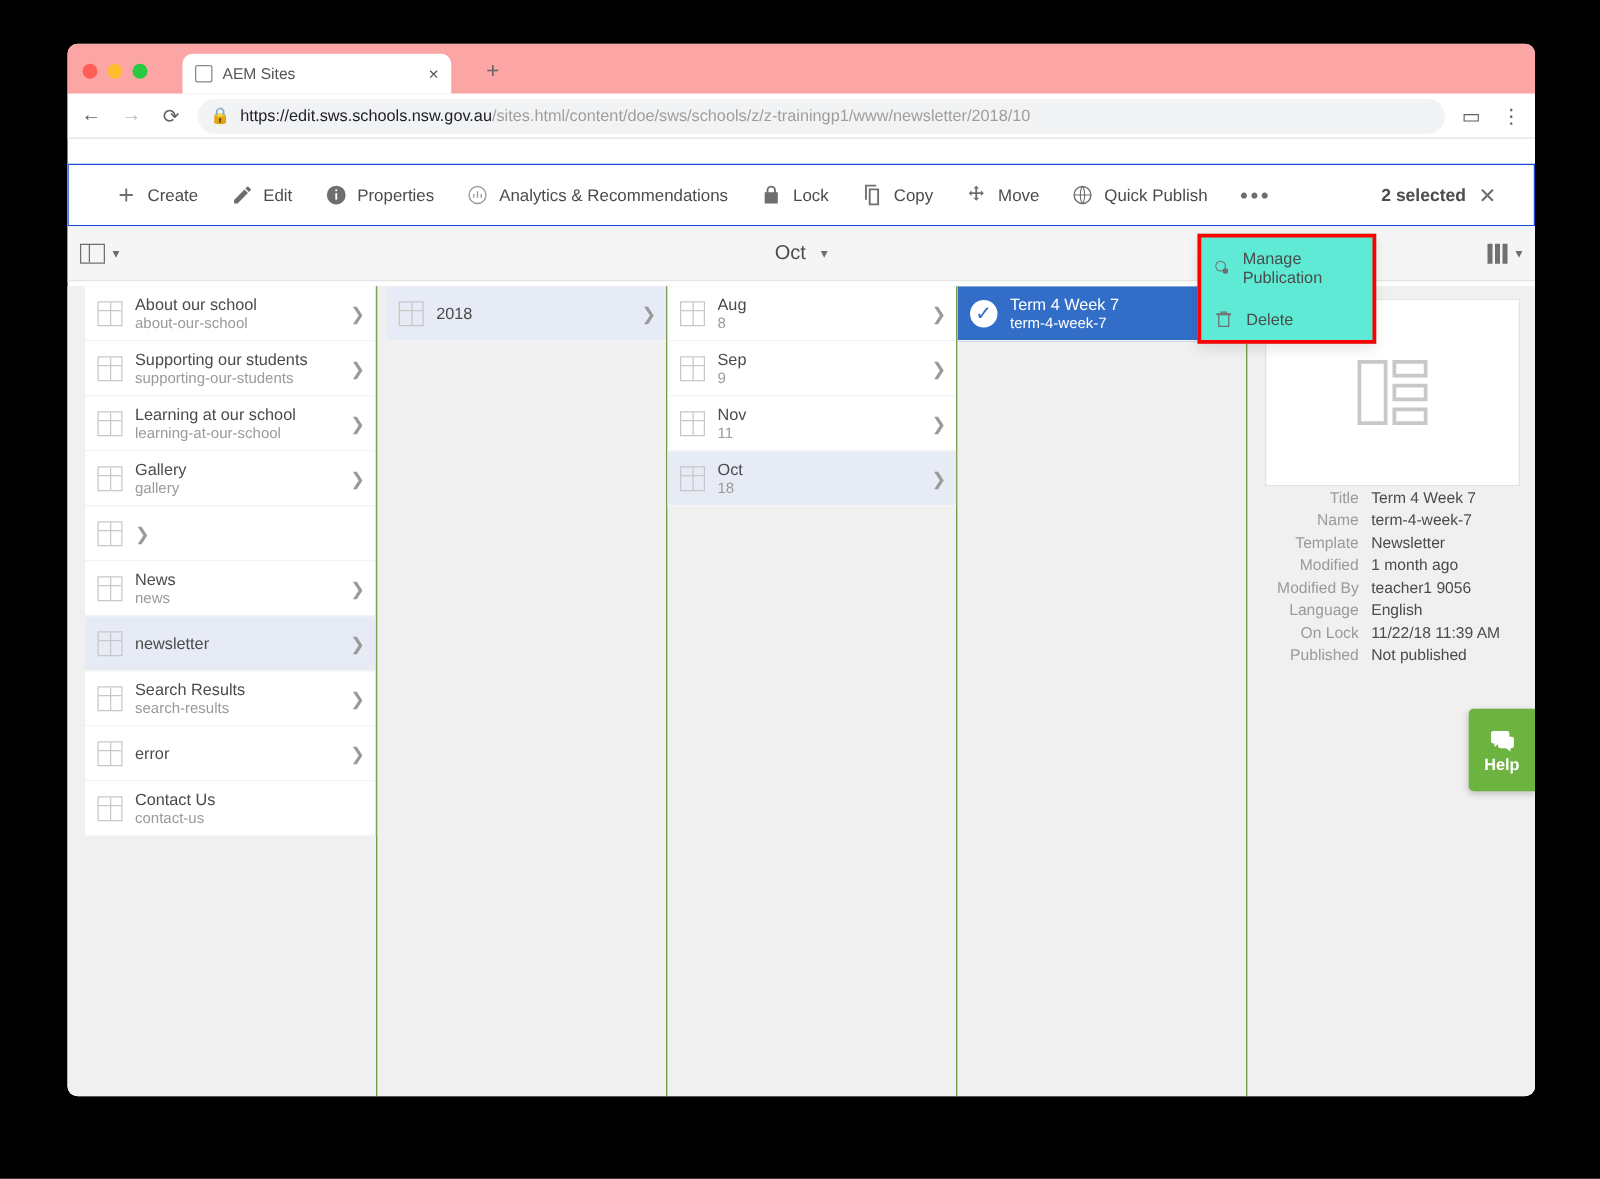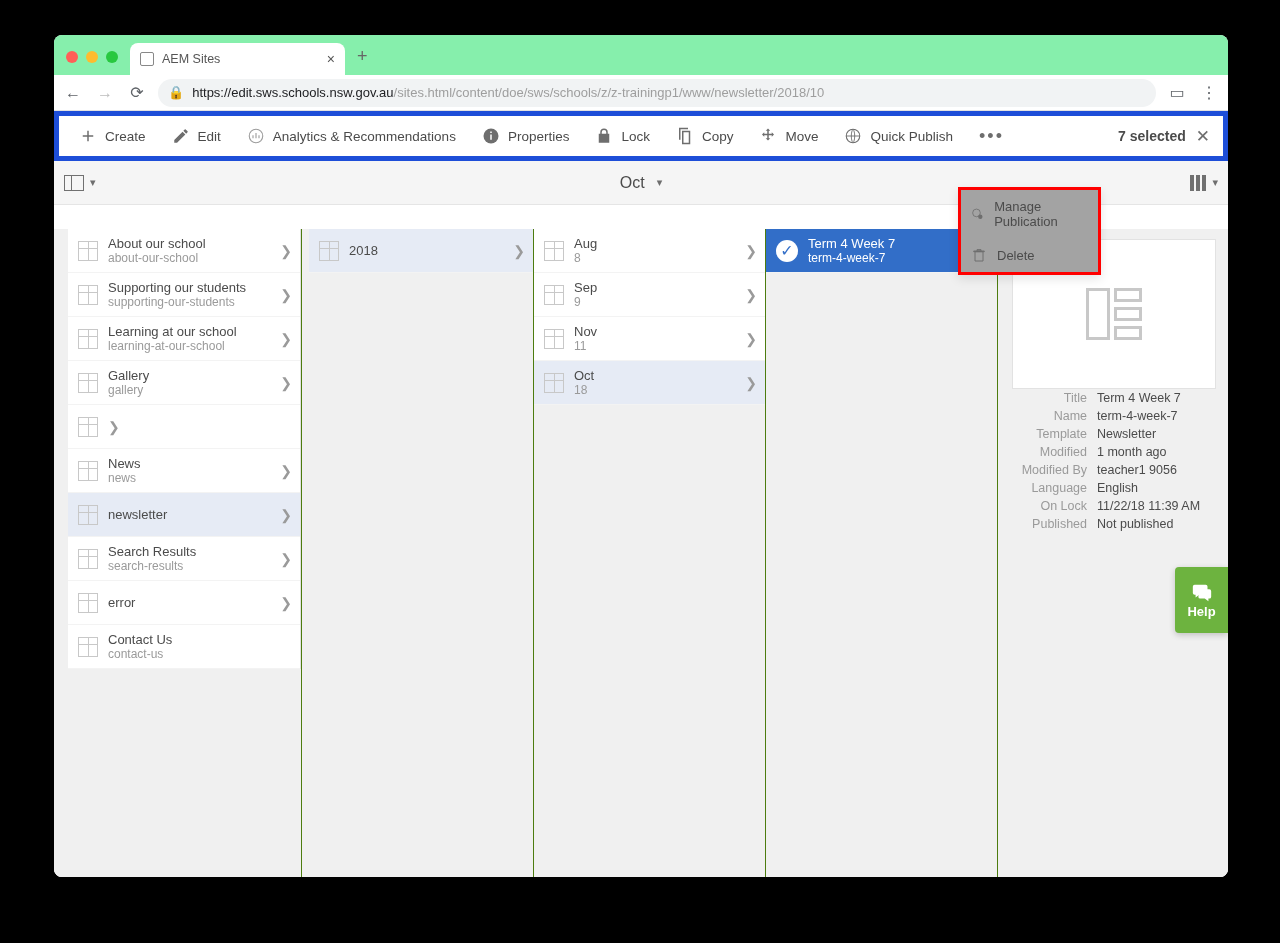--- a/index.html
+++ b/index.html
@@ -1,55 +1,55 @@
 <!DOCTYPE html>
 <html><head>
 <meta charset="utf-8">
 <style>
   * { box-sizing: border-box; margin: 0; padding: 0; font-family: -apple-system, "Segoe UI", Arial, sans-serif; }
   body { background: #000; width: 1280px; height: 943px; overflow: hidden; }
   .window { position: absolute; left: 54px; top: 35px; width: 1174px; height: 842px; background: #fff; border-radius: 8px; box-shadow: 0 4px 30px rgba(0,0,0,0.4); overflow: hidden; }
 
   
-  .chrome-tabs { height: 40px; background: #86efac; display: flex; align-items: flex-end; }
+  .chrome-tabs { height: 40px; background: #fca5a5; display: flex; align-items: flex-end; gap: 16px; }
   .traffic { display: flex; gap: 8px; padding: 0 12px 12px 12px; align-items: center; }
   .tl { width: 12px; height: 12px; border-radius: 50%; }
   .red { background: #ff5f57; } .yellow { background: #febc2e; } .green { background: #28c840; }
   .tab { display: flex; align-items: center; gap: 8px; background: #fff; height: 32px; border-radius: 8px 8px 0 0; padding: 0 10px; width: 215px; font-size: 12.5px; color: #555; }
   .tab .doc-ic { width: 14px; height: 14px; border: 1px solid #888; border-radius: 2px; position: relative; }
   .tab .close { margin-left: auto; color: #555; font-size: 14px; cursor: pointer; }
   .tab-add { margin-left: 12px; margin-bottom: 8px; color: #666; font-size: 18px; }
 
   .url-bar { height: 36px; background: #fff; border-bottom: 1px solid #e2e2e2; display: flex; align-items: center; padding: 0 8px; gap: 10px; }
   .url-bar .nav-ic { color: #5f6368; font-size: 16px; width: 22px; text-align: center; }
   .url-field { flex: 1; display: flex; align-items: center; gap: 8px; height: 28px; border-radius: 14px; background: #f1f3f4; padding: 0 10px; font-size: 13px; color: #9e9e9e; }
   .url-host { color: #202124; }
   .url-lock { color: #5f6368; }
 
   
-  .action-bar { height: 50px; border: 5px solid #1d4ed8; display: flex; align-items: center; padding: 0 7px; background: #fff; }
+  .action-bar { height: 50px; border: 1px solid #1d4ed8; display: flex; align-items: center; padding: 0 24px; background: #fff; margin-top: 20px; }
   .act { display: flex; align-items: center; gap: 8px; padding: 0 13px; font-size: 13.5px; color: #4b4b4b; height: 100%; cursor: pointer; }
   .act svg, .act .aic { width: 18px; height: 18px; fill: #6e6e6e; }
   .dots { width: 24px; text-align: center; font-size: 18px; letter-spacing: 2px; color: #6e6e6e; }
   .spacer { flex: 1; }
   .selected-lbl { font-size: 14px; color: #4b4b4b; font-weight: 600; margin-right: 4px; }
   .sel-close { font-size: 17px; color: #6e6e6e; padding: 0 6px; }
 
   
   .sec-bar { height: 44px; background: #f5f5f5; border-bottom: 1px solid #e5e5e5; display: flex; align-items: center; padding: 0 10px; position: relative; }
   .rail-split { width: 20px; height: 16px; border: 1.5px solid #707070; position: relative; display: inline-block; }
   .rail-split::before { content:''; position:absolute; left:6px; top:0; bottom:0; border-left:1.5px solid #707070; }
   .chev { font-size: 11px; color: #6e6e6e; margin-left: 6px; }
   .breadcrumb { position: absolute; left: 50%; transform: translateX(-50%); font-size: 16px; color: #4b4b4b; display: flex; align-items: center; gap: 6px; }
   .right-rail { margin-left: auto; display:flex; align-items:center; }
   .cols-ic { display:inline-flex; gap:2px; }
   .cols-ic span { width:4px; height:16px; background:#707070; }
 
   
-  .overflow-menu { position: absolute; right: 127px; top: 152px; width: 143px; background: #a3a3a3; border: 3px solid #ff0000; border-top-width: 3px; z-index: 5; box-shadow: 0 4px 10px rgba(0,0,0,.1); }
+  .overflow-menu { position: absolute; right: 127px; top: 152px; width: 143px; background: #5eead4; border: 3px solid #ff0000; border-top-width: 3px; z-index: 5; box-shadow: 0 4px 10px rgba(0,0,0,.1); }
   .overflow-menu .mi { display:flex; align-items:center; gap:10px; padding: 9px 10px; font-size: 13px; color:#4b4b4b; cursor:pointer; }
   .overflow-menu svg { width:16px; height:16px; fill:#6e6e6e; }
 
   
   .cols-wrap { position: absolute; top: 194px; left:0; right:0; bottom:0; display:flex; background:#f0f0f0; }
   .col { background:#fff; border-right:1px solid #4d7c0f; overflow:hidden; }
   .col1 { width: 248px;  background:#f0f0f0;} 
   .col1 .inner { margin-left:14px;  background:#fff; border-right:1px solid #e2e2e2;}
   .col2 { width: 232px; background:#f0f0f0;} 
   .col2 .inner{ margin-left:7px;  background:#0f766e;}
@@ -123,35 +123,35 @@
       <span>Create</span>
     </div>
     <div class="act">
       <svg viewBox="0 0 24 24">
           <path d="M3 17.25V21h3.75L17.81 9.94l-3.75-3.75L3 17.25zM20.71 7.04a1 1 0 0 0 0-1.41l-2.34-2.34a1 1 0 0 0-1.41 0l-1.83 1.83 3.75 3.75 1.83-1.83z"></path>
         </svg>
       <span>Edit</span>
     </div>
     <div class="act">
       <svg viewBox="0 0 24 24">
-          <circle cx="12" cy="12" r="9" fill="none" stroke="#9e9e9e" stroke-width="1.5"></circle>
-          <path d="M8 15V11M12 15V8M16 15v-4" stroke="#9e9e9e" stroke-width="1.5" fill="none"></path>
-        </svg>
-      <span>Analytics &amp; Recommendations</span>
-    </div>
-    <div class="act">
-      <svg viewBox="0 0 24 24">
           <circle cx="12" cy="12" r="10"></circle>
           <rect x="11" y="10" width="2" height="7" fill="#fff"></rect>
           <rect x="11" y="6" width="2" height="2" fill="#fff"></rect>
         </svg>
       <span>Properties</span>
     </div>
     <div class="act">
       <svg viewBox="0 0 24 24">
+          <circle cx="12" cy="12" r="9" fill="none" stroke="#9e9e9e" stroke-width="1.5"></circle>
+          <path d="M8 15V11M12 15V8M16 15v-4" stroke="#9e9e9e" stroke-width="1.5" fill="none"></path>
+        </svg>
+      <span>Analytics &amp; Recommendations</span>
+    </div>
+    <div class="act">
+      <svg viewBox="0 0 24 24">
           <path d="M17 9V7a5 5 0 0 0-10 0v2H5v12h14V9h-2zm-8 0V7a3 3 0 0 1 6 0v2H9z"></path>
         </svg>
       <span>Lock</span>
     </div>
     <div class="act">
       <svg viewBox="0 0 24 24">
           <path d="M16 1H4v16h2V3h10V1zm3 4H8v18h11V5zm-2 16H10V7h7v14z"></path>
         </svg>
       <span>Copy</span>
     </div>
@@ -165,21 +165,21 @@
       <svg viewBox="0 0 24 24">
           <circle cx="12" cy="12" r="9" fill="none" stroke="#6e6e6e" stroke-width="1.5"></circle>
           <path d="M3 12h18M12 3c3 3 3 15 0 18M12 3c-3 3-3 15 0 18" fill="none" stroke="#6e6e6e" stroke-width="1.2"></path>
         </svg>
       <span>Quick Publish</span>
     </div>
     <div class="act">
       <span class="dots">•••</span>
     </div>
     <div class="spacer"></div>
-    <span class="selected-lbl">7 selected</span>
+    <span class="selected-lbl">2 selected</span>
     <span class="sel-close">✕</span>
   </div>
 
   <div class="sec-bar">
     <span style="display:flex;align-items:center;">
       <span class="rail-split"></span>
       <span class="chev">▾</span>
     </span>
     <div class="breadcrumb">
       <span>Oct</span>

